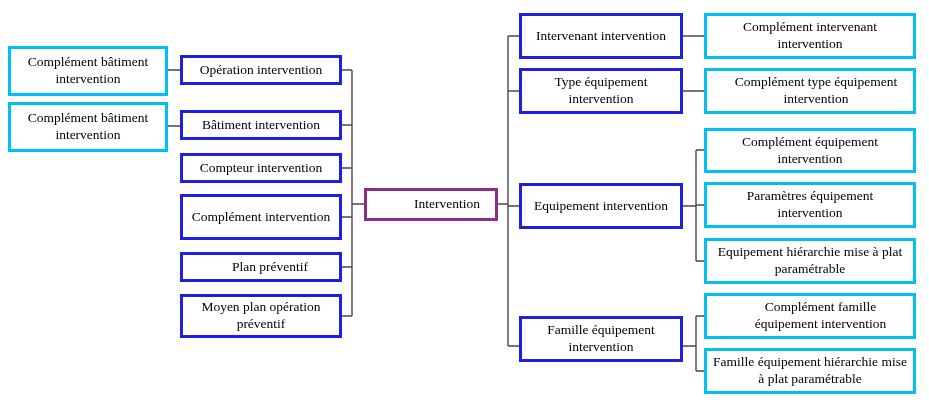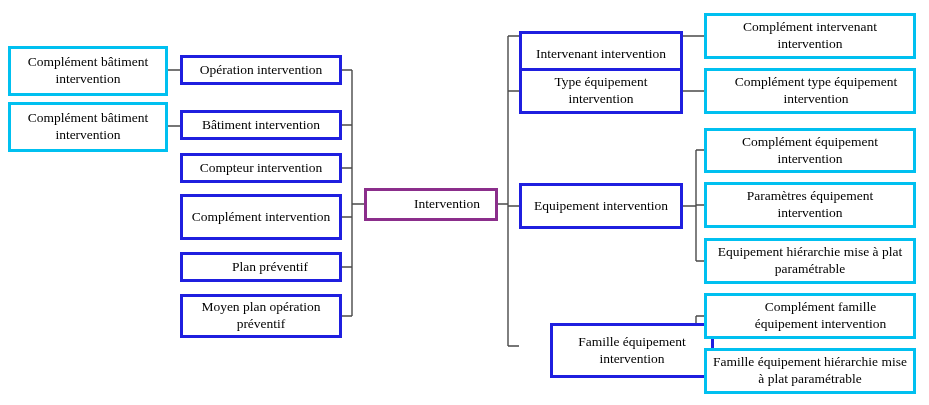--- a/index.html
+++ b/index.html
@@ -57,24 +57,24 @@
 
   <div class="node blue" style="left:180px;top:55px;width:162px;height:30px;">Opération intervention</div>
   <div class="node blue" style="left:180px;top:110px;width:162px;height:30px;">Bâtiment intervention</div>
   <div class="node blue" style="left:180px;top:153px;width:162px;height:30px;">Compteur intervention</div>
   <div class="node blue" style="left:180px;top:194px;width:162px;height:46px;">Complément intervention</div>
   <div class="node blue" style="left:180px;top:252px;width:162px;height:30px;padding-left:24px;">Plan préventif</div>
   <div class="node blue" style="left:180px;top:294px;width:162px;height:44px;">Moyen plan opération préventif</div>
 
   <div class="node purple" style="left:364px;top:188px;width:134px;height:33px;padding-left:38px;">Intervention</div>
 
-  <div class="node blue" style="left:519px;top:13px;width:164px;height:46px;margin-top:18px;">Intervenant intervention</div>
+  <div class="node blue" style="left:519px;top:13px;width:164px;height:46px;">Intervenant intervention</div>
   <div class="node blue" style="left:519px;top:68px;width:164px;height:46px;">Type équipement intervention</div>
   <div class="node blue" style="left:519px;top:183px;width:164px;height:46px;">Equipement intervention</div>
-  <div class="node blue" style="left:519px;top:323px;width:164px;height:55px;margin-left:31px;">Famille équipement intervention</div>
+  <div class="node blue" style="left:519px;top:316px;width:164px;height:46px;">Famille équipement intervention</div>
 
   <div class="node cyan" style="left:704px;top:13px;width:212px;height:46px;">Complément intervenant intervention</div>
   <div class="node cyan" style="left:704px;top:68px;width:212px;height:46px;padding-left:18px;">Complément type équipement intervention</div>
   <div class="node cyan" style="left:704px;top:182px;width:212px;height:46px;">Paramètres équipement intervention</div>
   <div class="node cyan" style="left:704px;top:128px;width:212px;height:45px;">Complément équipement intervention</div>
   <div class="node cyan" style="left:704px;top:238px;width:212px;height:46px;">Equipement hiérarchie mise à plat paramétrable</div>
   <div class="node cyan" style="left:704px;top:293px;width:212px;height:46px;padding-left:27px;">Complément famille équipement intervention</div>
   <div class="node cyan" style="left:704px;top:348px;width:212px;height:46px;">Famille équipement  hiérarchie mise à plat paramétrable</div>
 
 </div>

